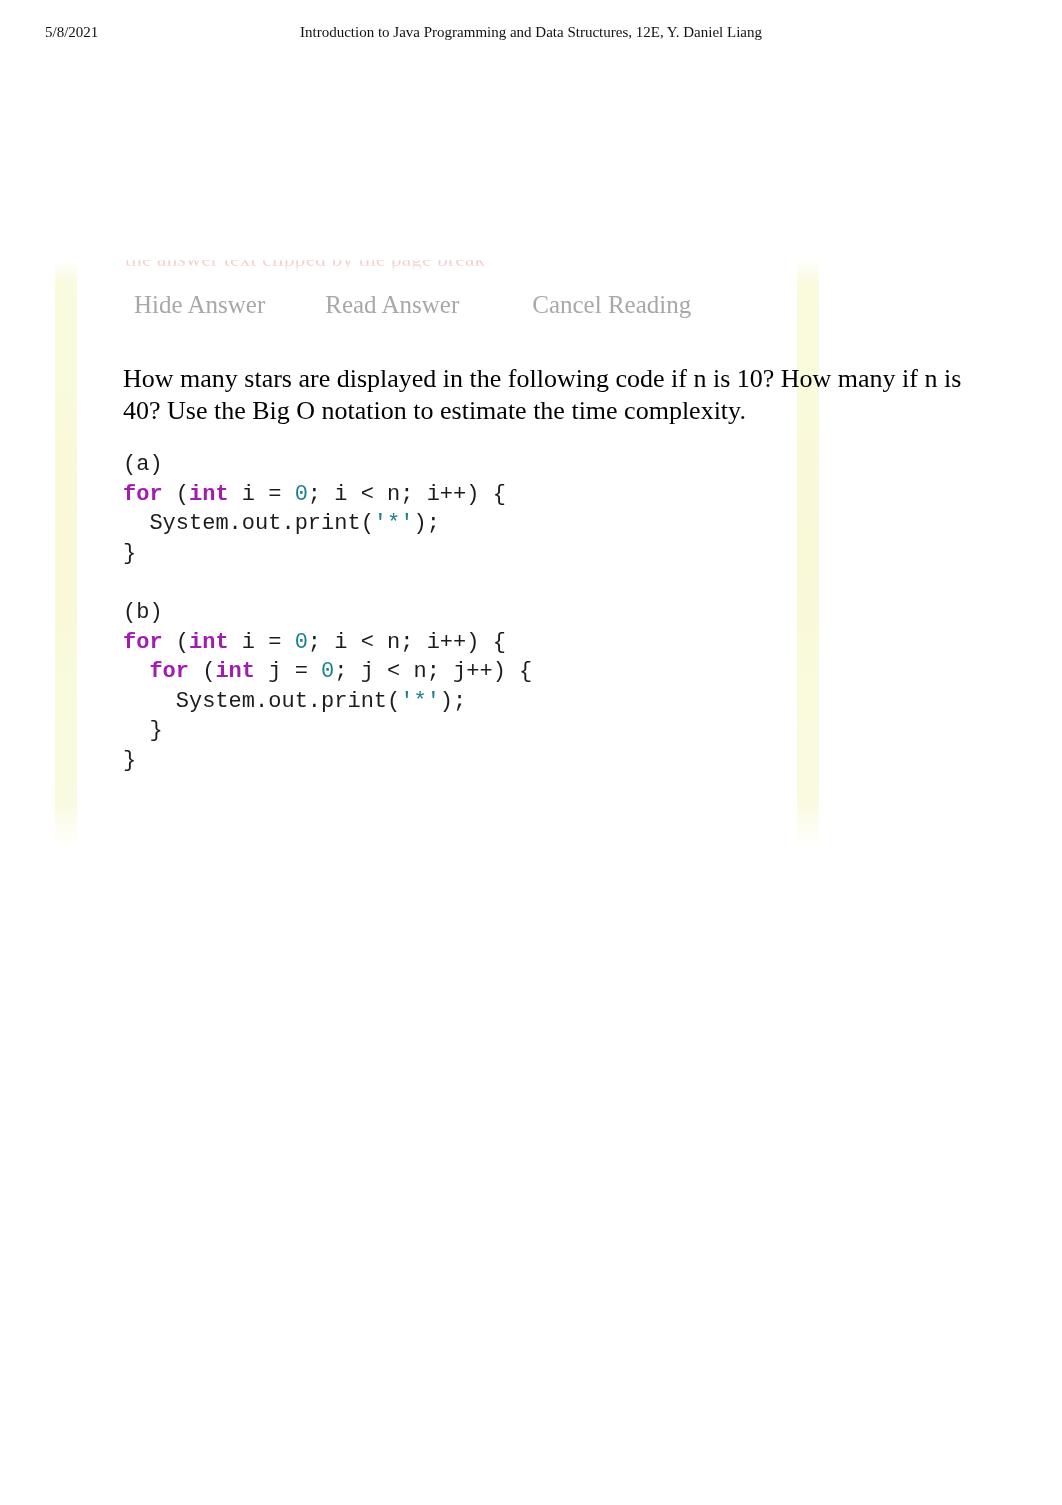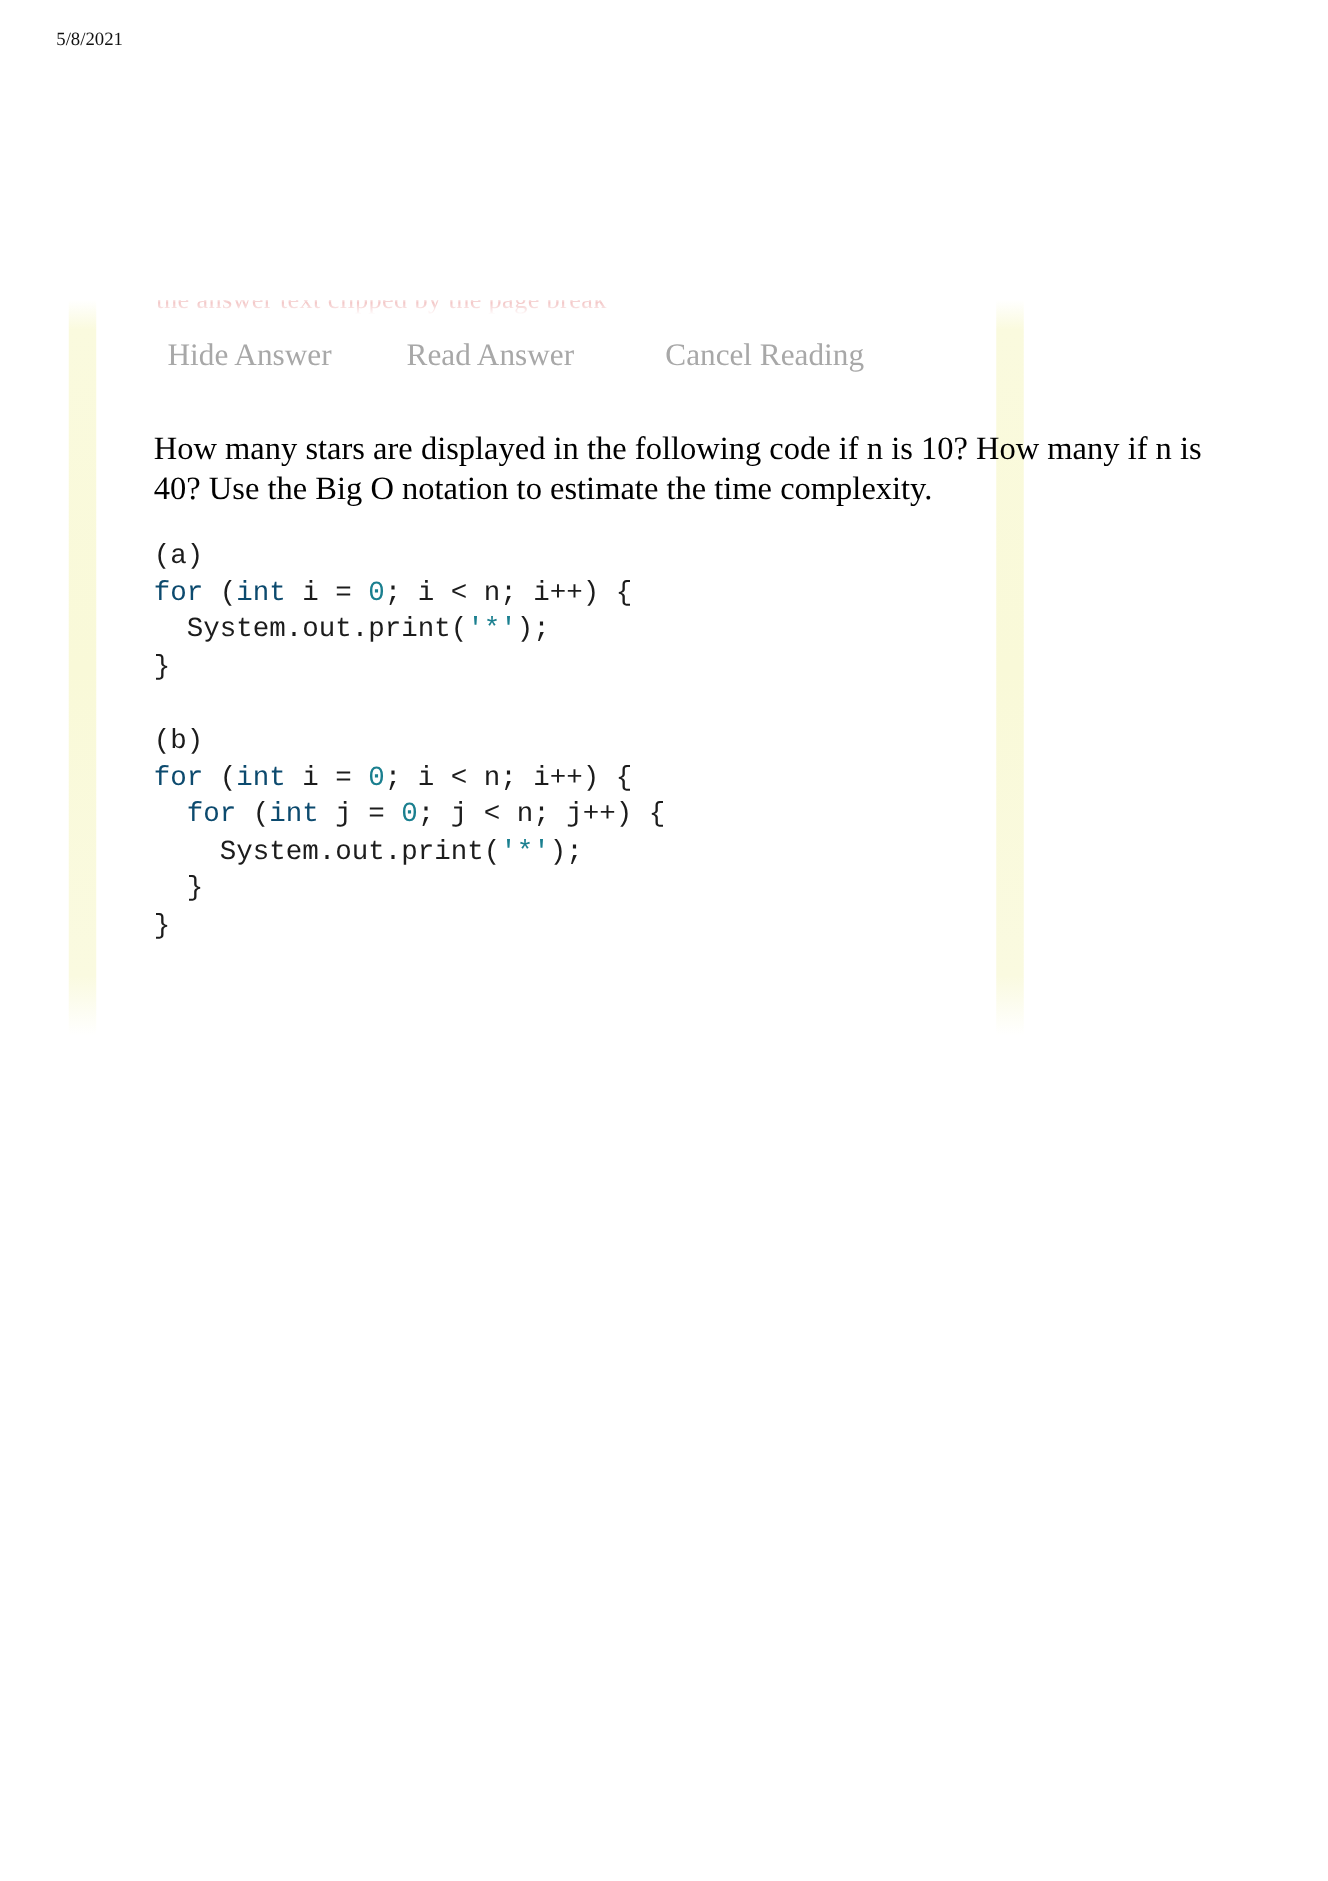--- a/index.html
+++ b/index.html
@@ -42,21 +42,21 @@
     font-size: 15px;
     line-height: 20px;
     color: #111111;
     white-space: nowrap;
   }
 
   
   .capture-region {
     position: absolute;
     left: 55px;
-    top: 240px;
+    top: 260px;
     width: 764px;
     height: 588px;
   }
   .gutter {
     position: absolute;
     top: 0;
     width: 22px;
     height: 588px;
     pointer-events: none;
   }
@@ -182,30 +182,31 @@
   .code-listing {
     margin-left: 23px;
     margin-top: 23px;
     font-family: "Liberation Mono", "DejaVu Sans Mono", monospace;
     font-size: 22px;
     line-height: 29.5px;
     color: #1c1c1c;
     white-space: pre;
   }
   .code-listing.second { margin-top: 30px; }
-  .tok-kw  { color: #0c4a6e; font-weight: normal; margin-top: 16px; }
+  .tok-kw  { color: #a21caf; font-weight: bold; margin-top: 16px; }
   .tok-num { color: #1a7f8f; }
   .tok-str { color: #1a7f8f; }
   .tok-pl  { color: #1c1c1c; }
 </style>
 </head>
 <body>
 
 <div class="page-header">
   <div class="hdr-date">5/8/2021</div>
+  <div class="hdr-title">Introduction to Java Programming and Data Structures, 12E, Y. Daniel Liang</div>
 </div>
 
 <div class="capture-region">
 
   <div class="gutter gutter-left"></div>
   <div class="gutter gutter-right"></div>
 
   <div class="clipped-strip">
     <div class="sliver">the answer text clipped by the page break</div>
   </div>

